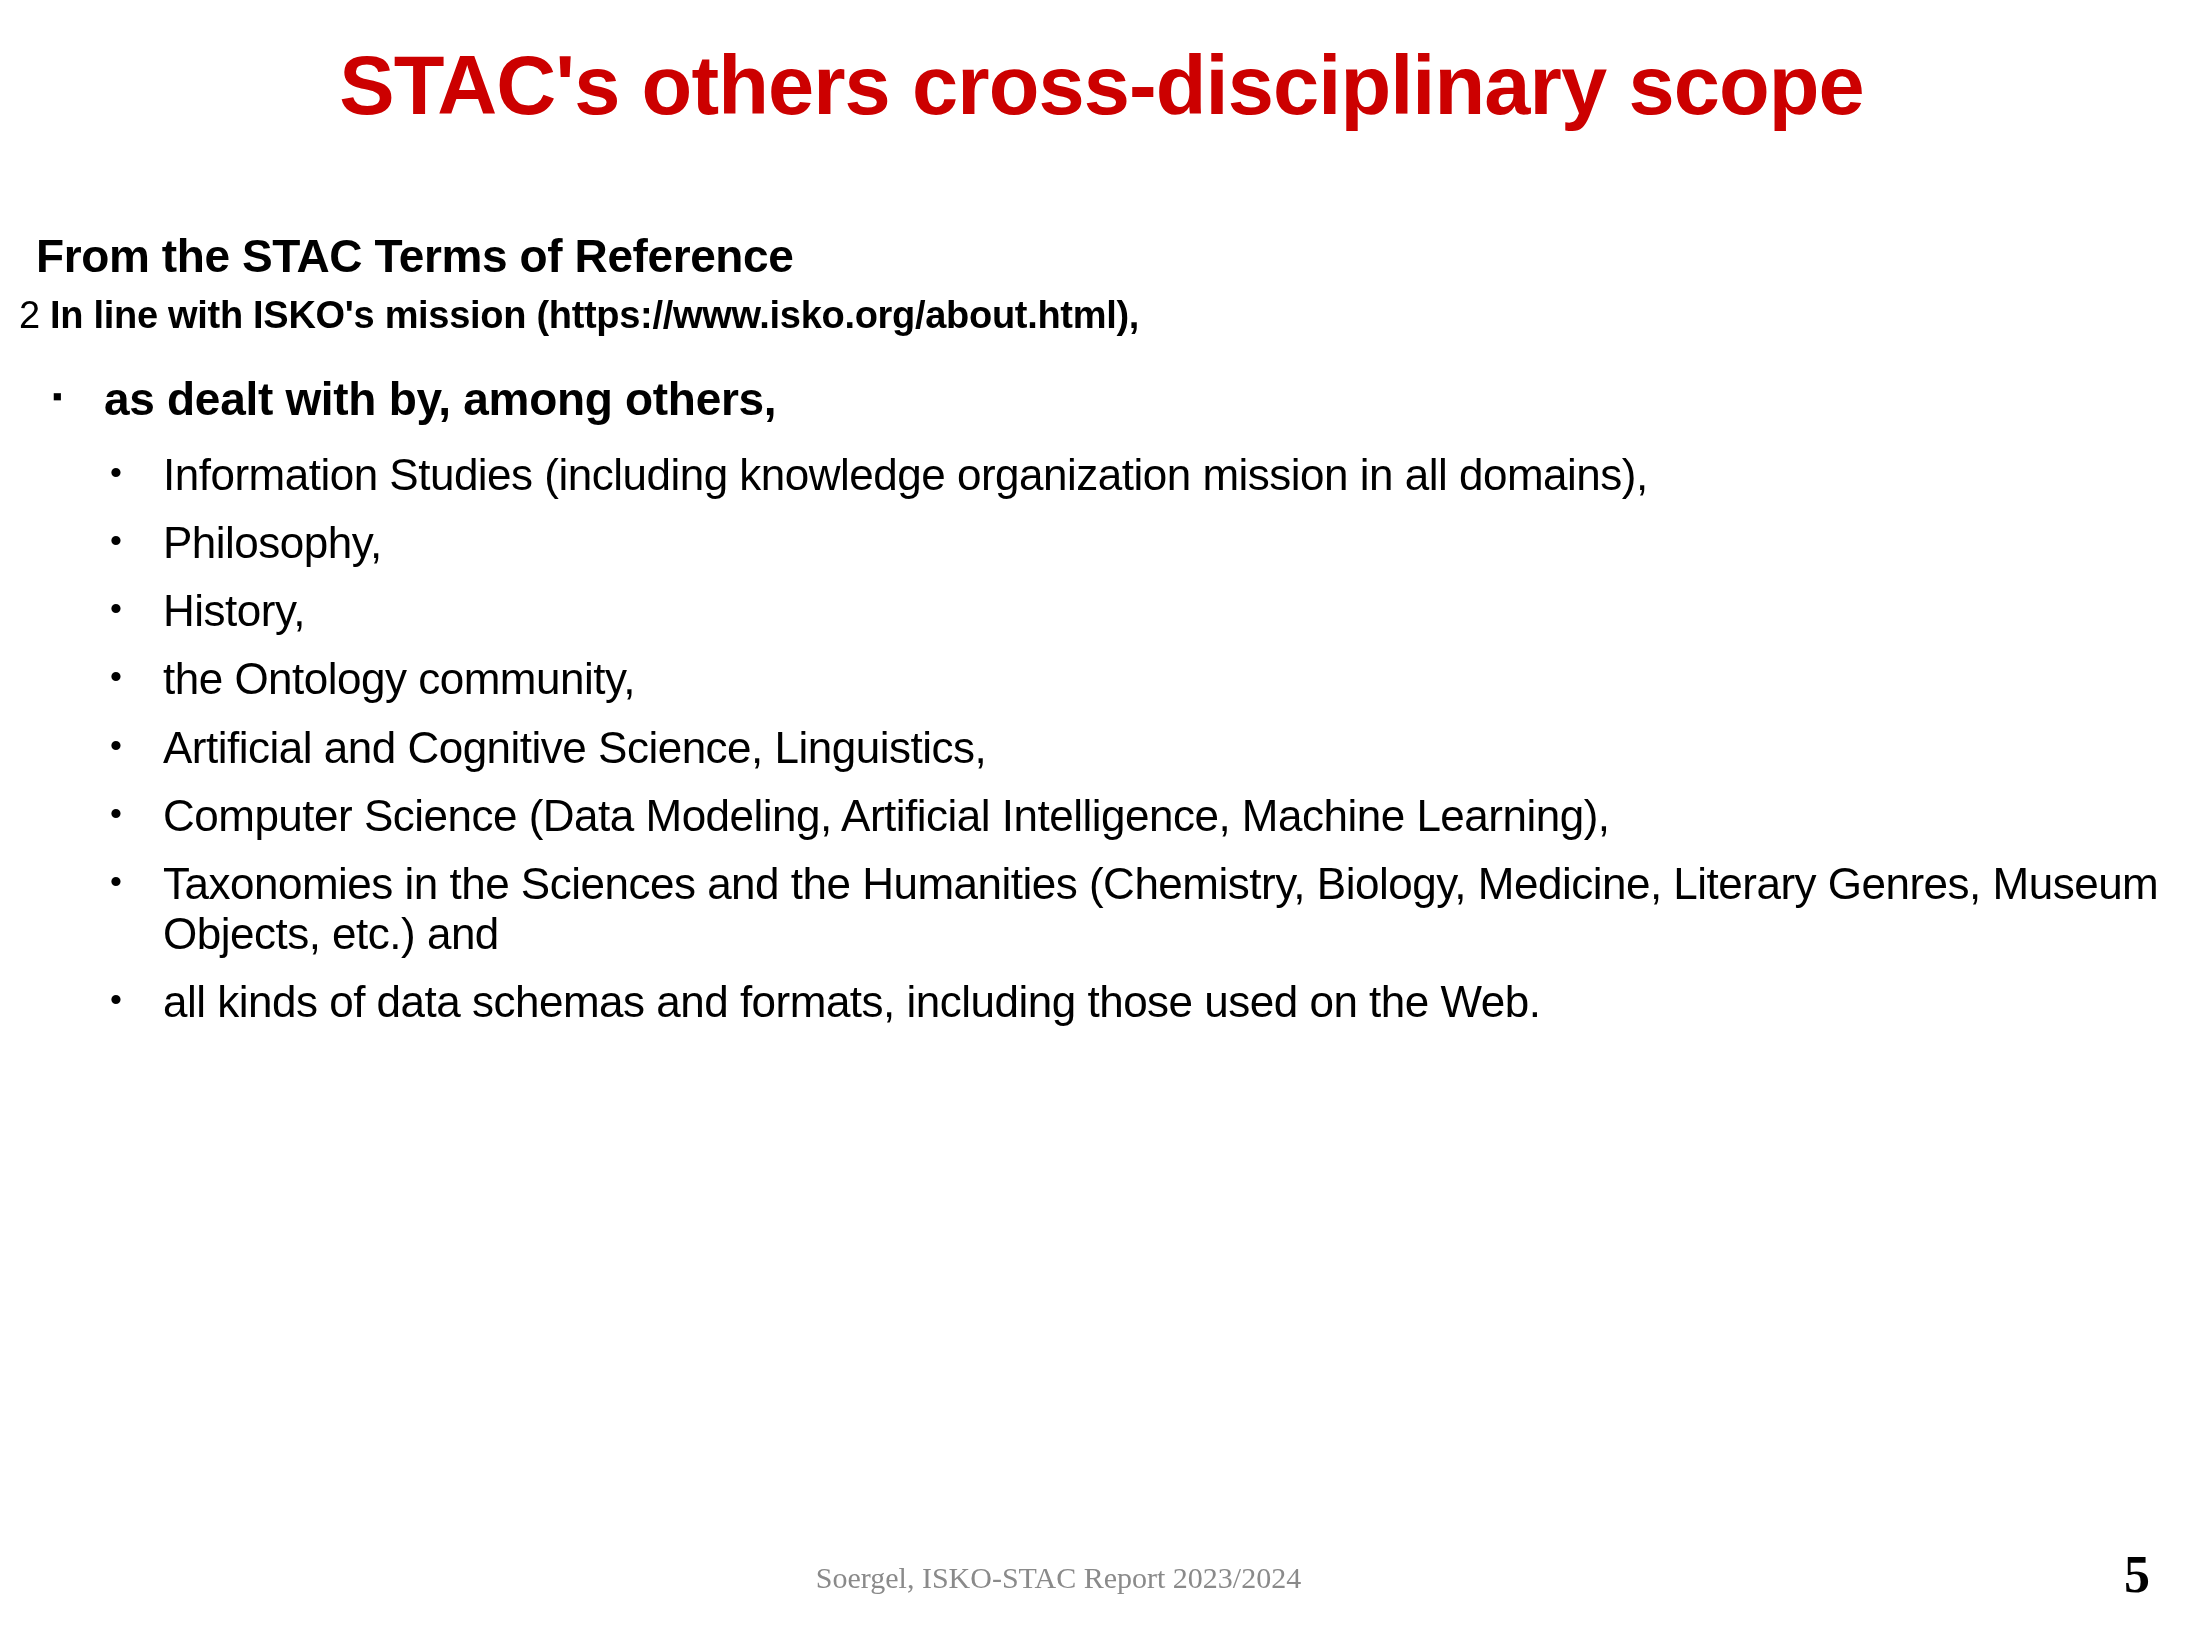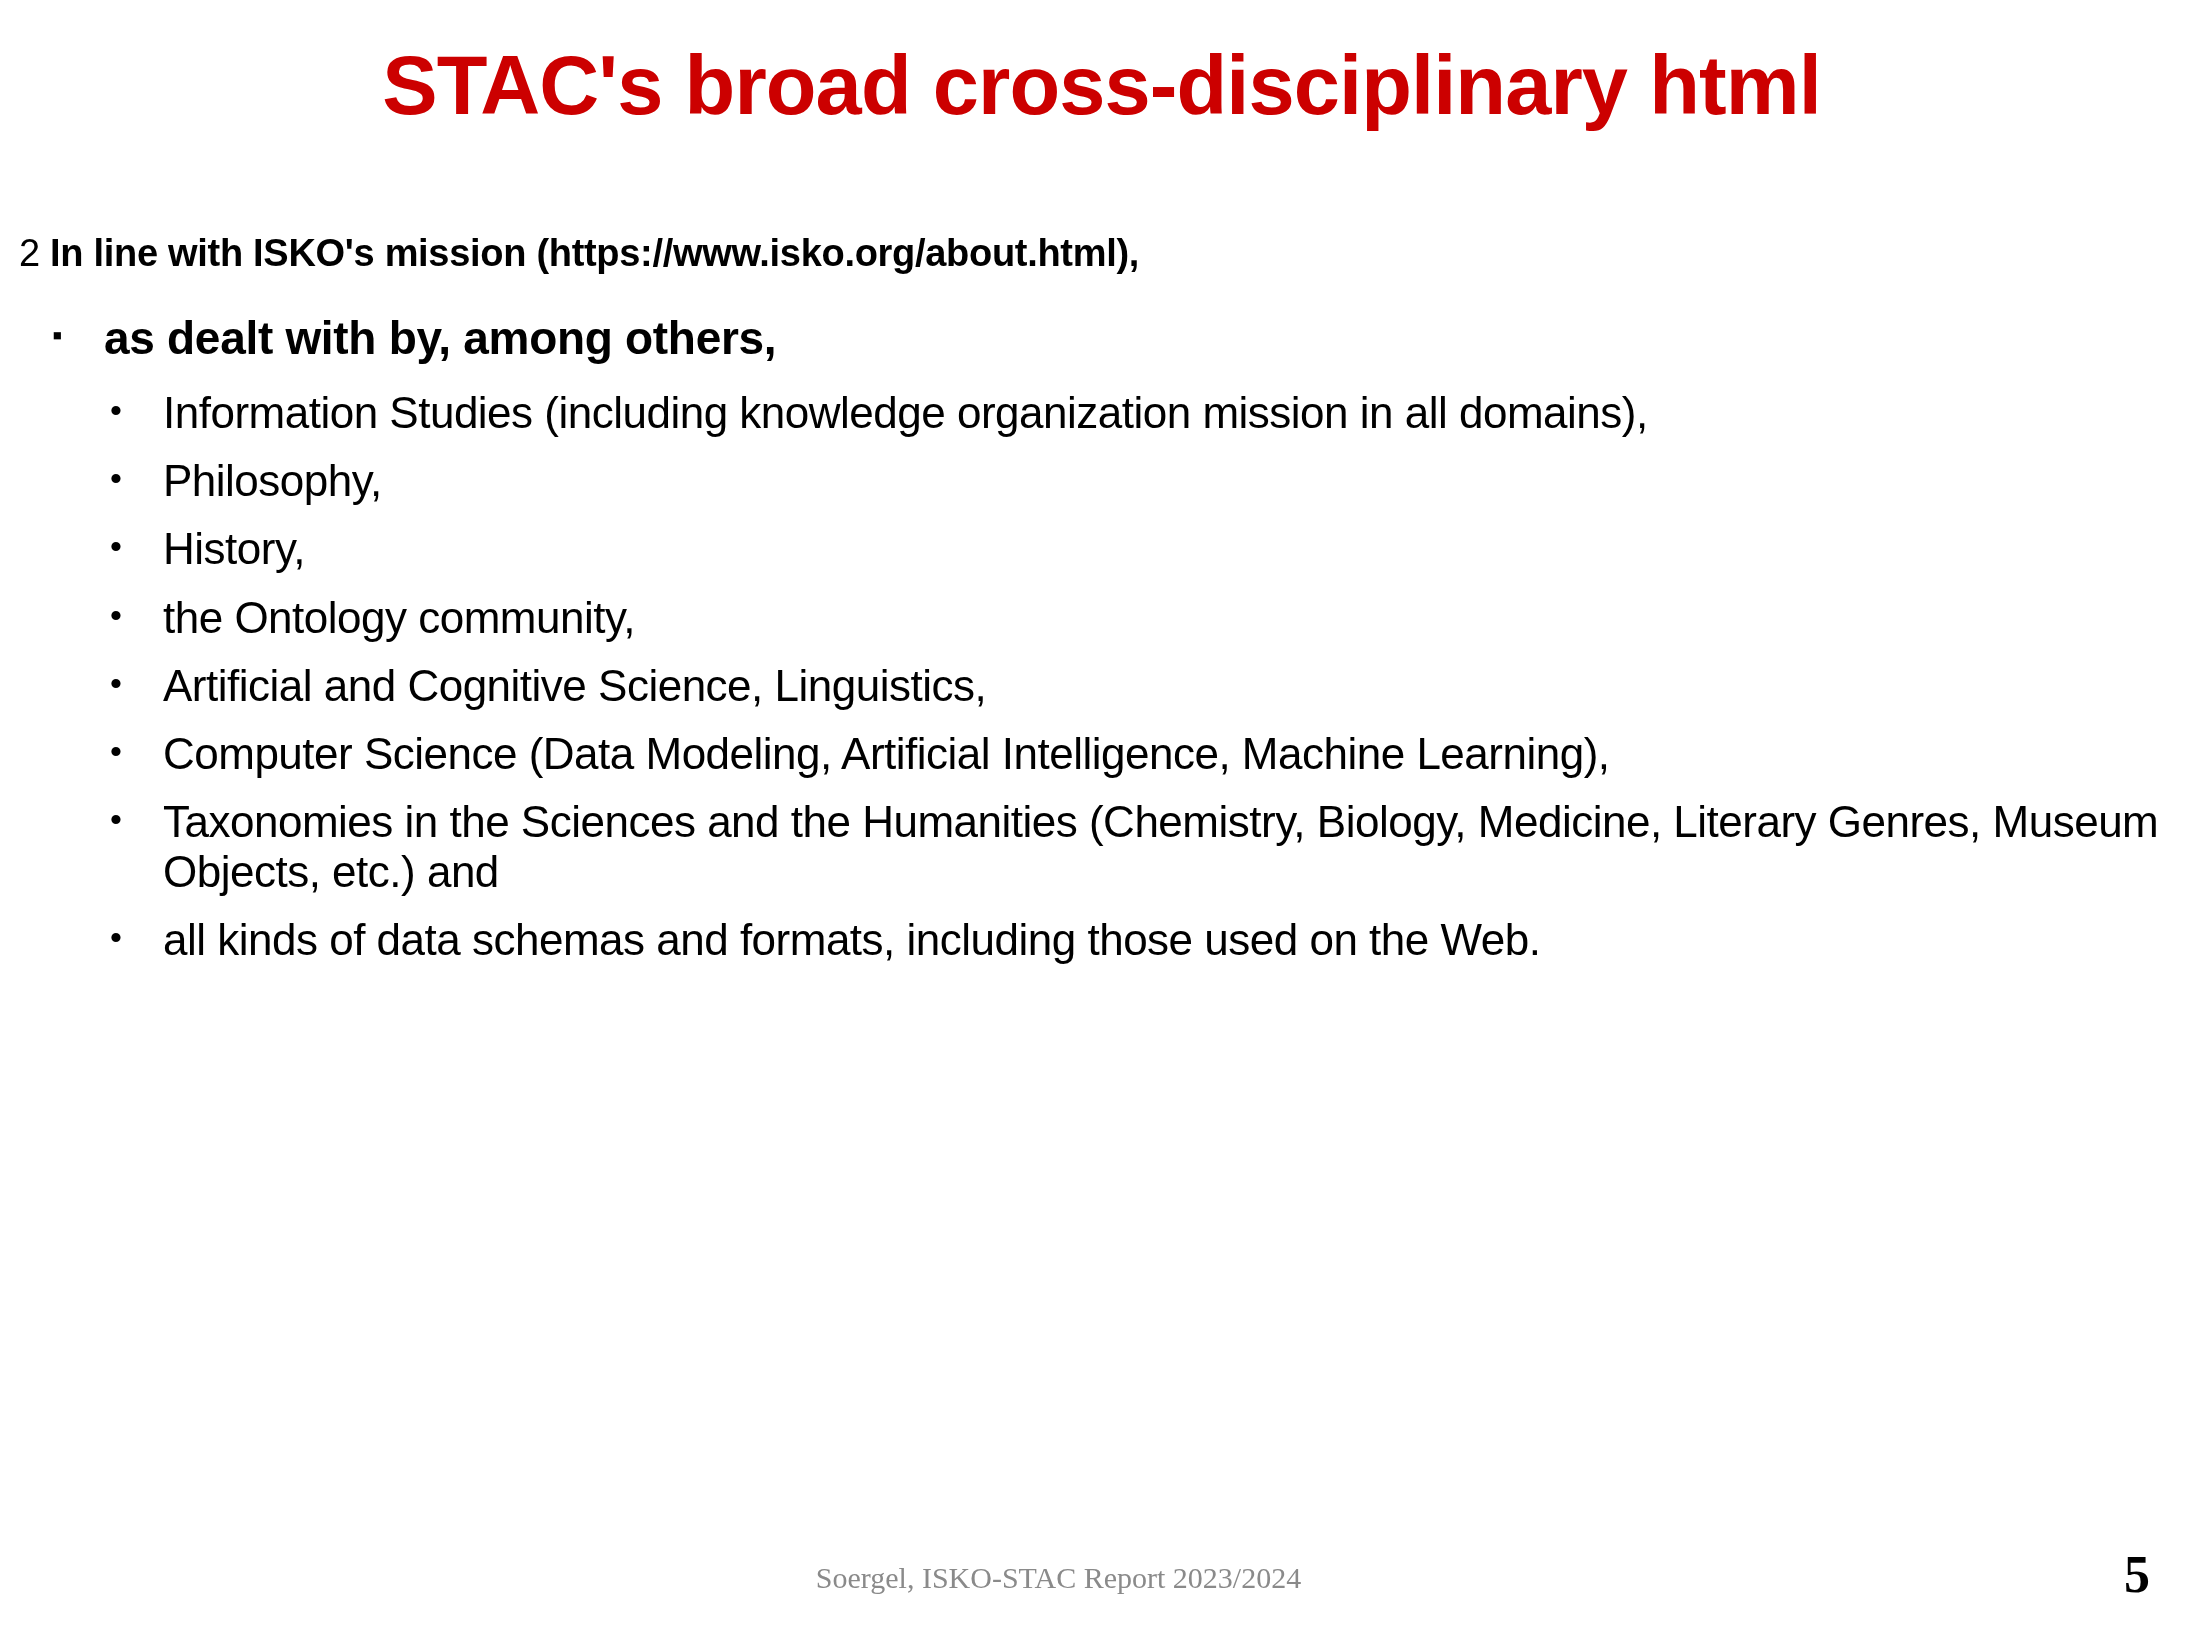--- a/index.html
+++ b/index.html
@@ -141,24 +141,25 @@
     font-size: 52px;
     font-weight: bold;
     color: #000000;
   }
 </style>
 </head>
 <body>
 
 <div class="slide">
 
-  <div class="slide-title">STAC's broad cross-disciplinary html</div>
+  <div class="slide-title">STAC's others cross-disciplinary scope</div>
 
   <div class="body-block">
 
+    <div class="lead-line">From the STAC Terms of Reference</div>
 
     <div class="numbered-para">
       <span class="para-line"><span class="num">2</span> <span>In line with ISKO's mission (https://www.isko.org/about.html),</span></span>
     </div>
 
     <div class="sq-item">
       <span class="sq-bullet">▪</span>
       <span>as dealt with by, among others,</span>
     </div>
 

